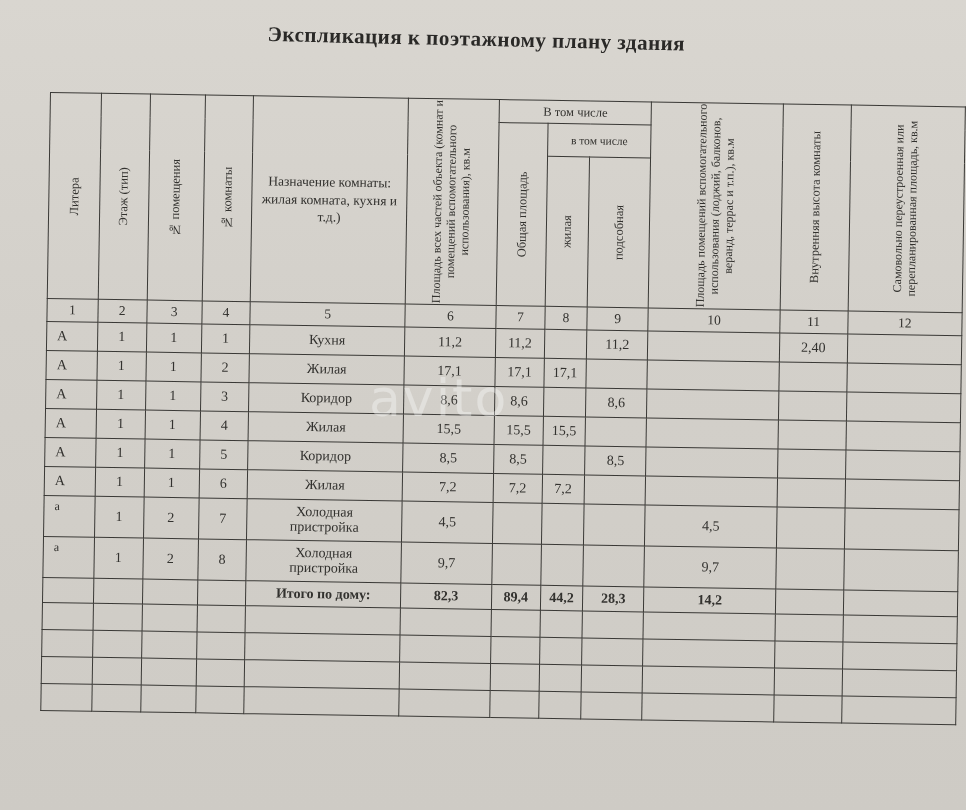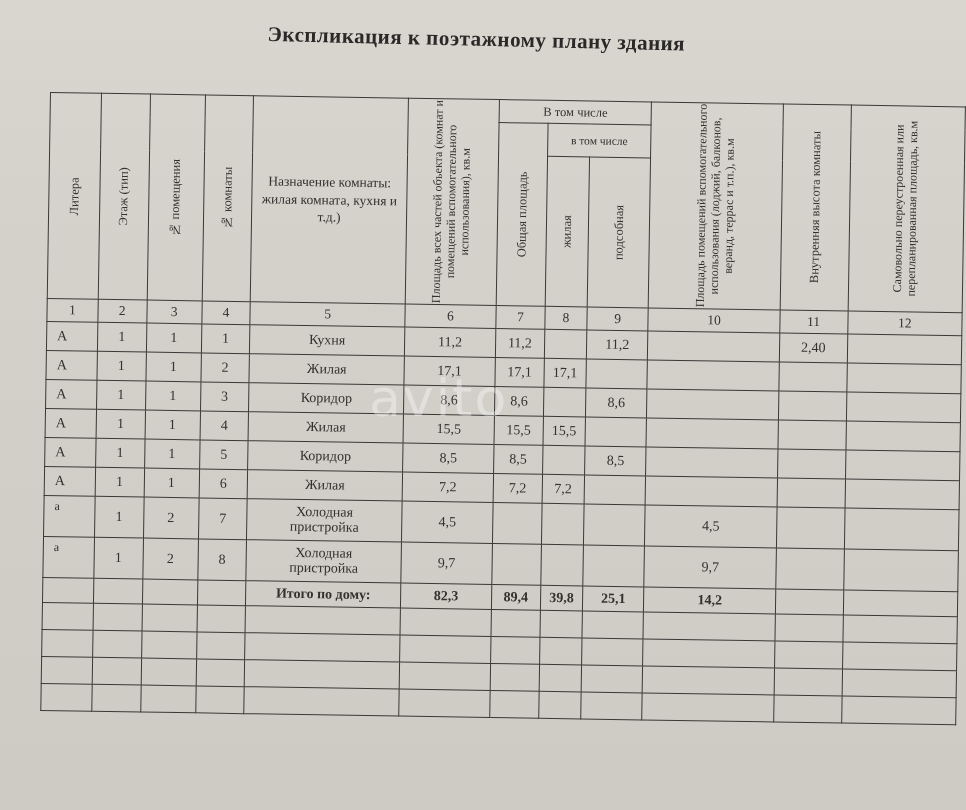--- a/index.html
+++ b/index.html
@@ -264,22 +264,22 @@
       <td></td>
     </tr>
     <tr class="total">
       <td></td>
       <td></td>
       <td></td>
       <td></td>
       <td>Итого по дому:</td>
       <td>82,3</td>
       <td>89,4</td>
-      <td>39,8</td>
-      <td>25,1</td>
+      <td>44,2</td>
+      <td>28,3</td>
       <td>14,2</td>
       <td></td>
       <td></td>
     </tr>
     <tr class="blank">
           <td></td>
           <td></td>
           <td></td>
           <td></td>
           <td></td>

